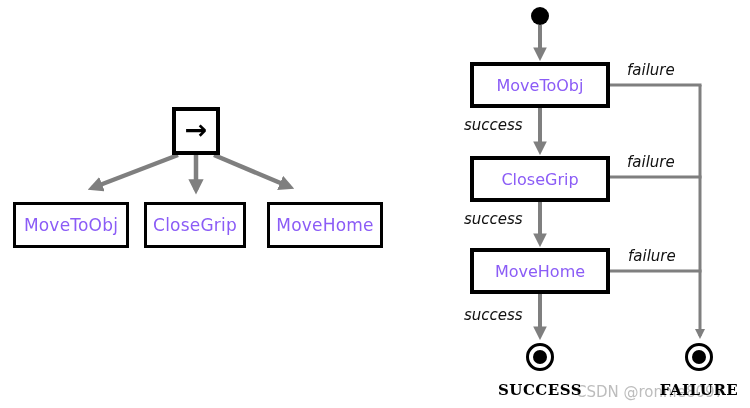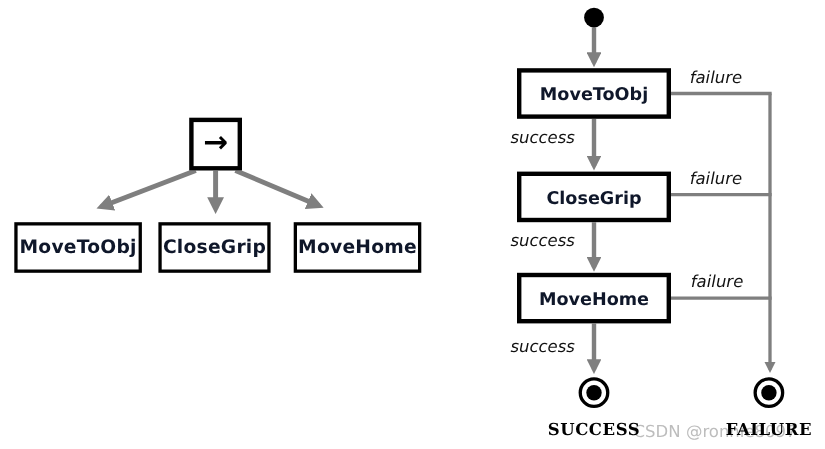--- a/index.html
+++ b/index.html
@@ -20,22 +20,22 @@
     width: 750px; height: 408px;
   }
   .node-box {
     position: absolute;
     box-sizing: border-box;
     background: #ffffff;
     border: 3px solid #000000;
     display: flex;
     align-items: center;
     justify-content: center;
-    font-weight: bold;
-    color: #0f172a;
+    font-weight: normal;
+    color: #8b5cf6;
   }
   .bt-box {
     width: 116px; height: 46px;
     font-size: 17px;
     letter-spacing: 0.2px;
   }
   .bt-root {
     position: absolute;
     box-sizing: border-box;
     left: 172px; top: 107px;

